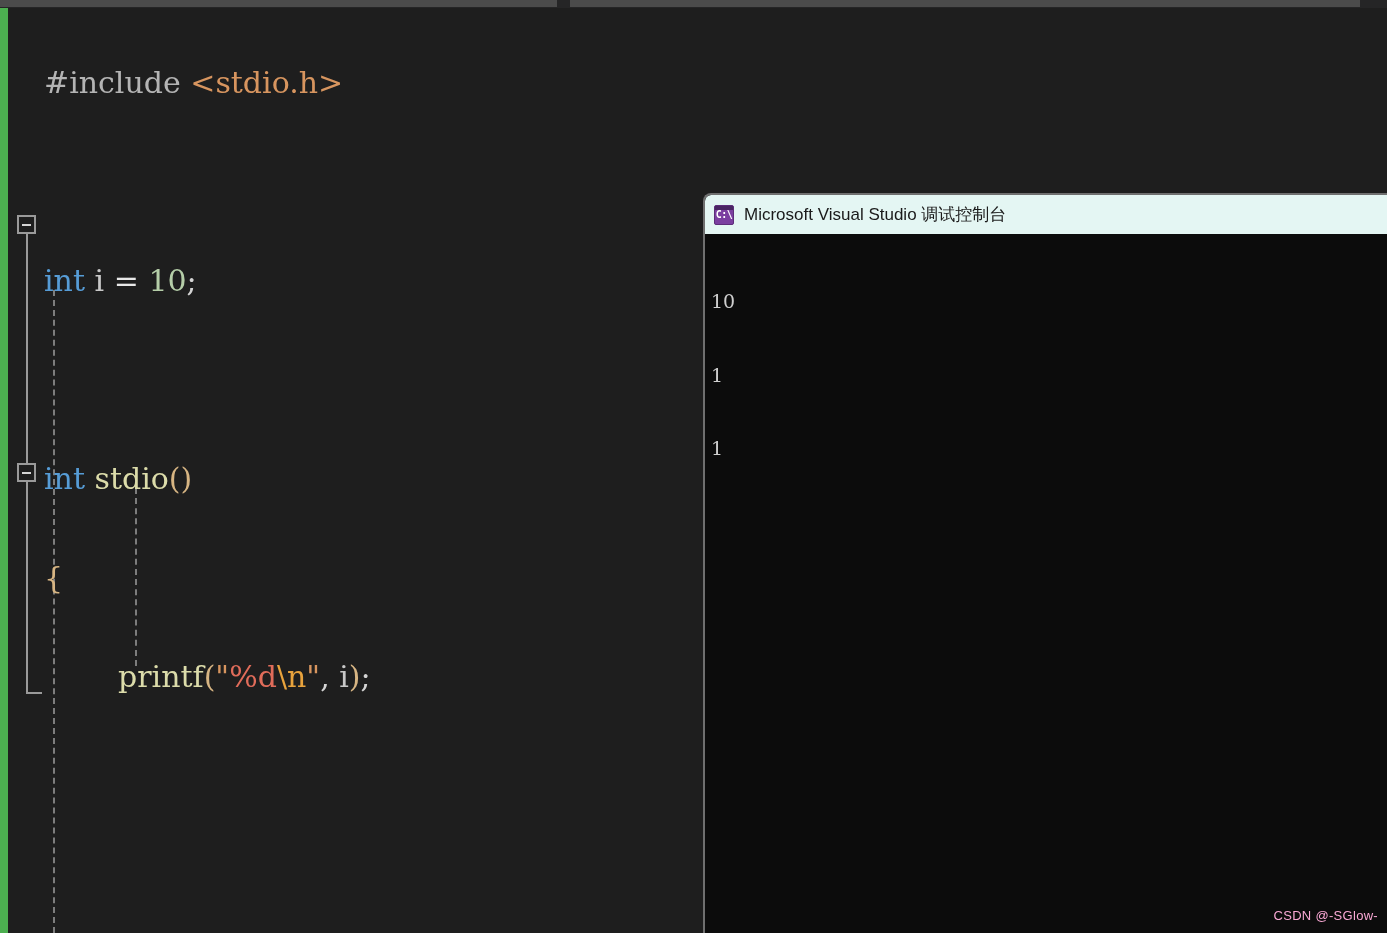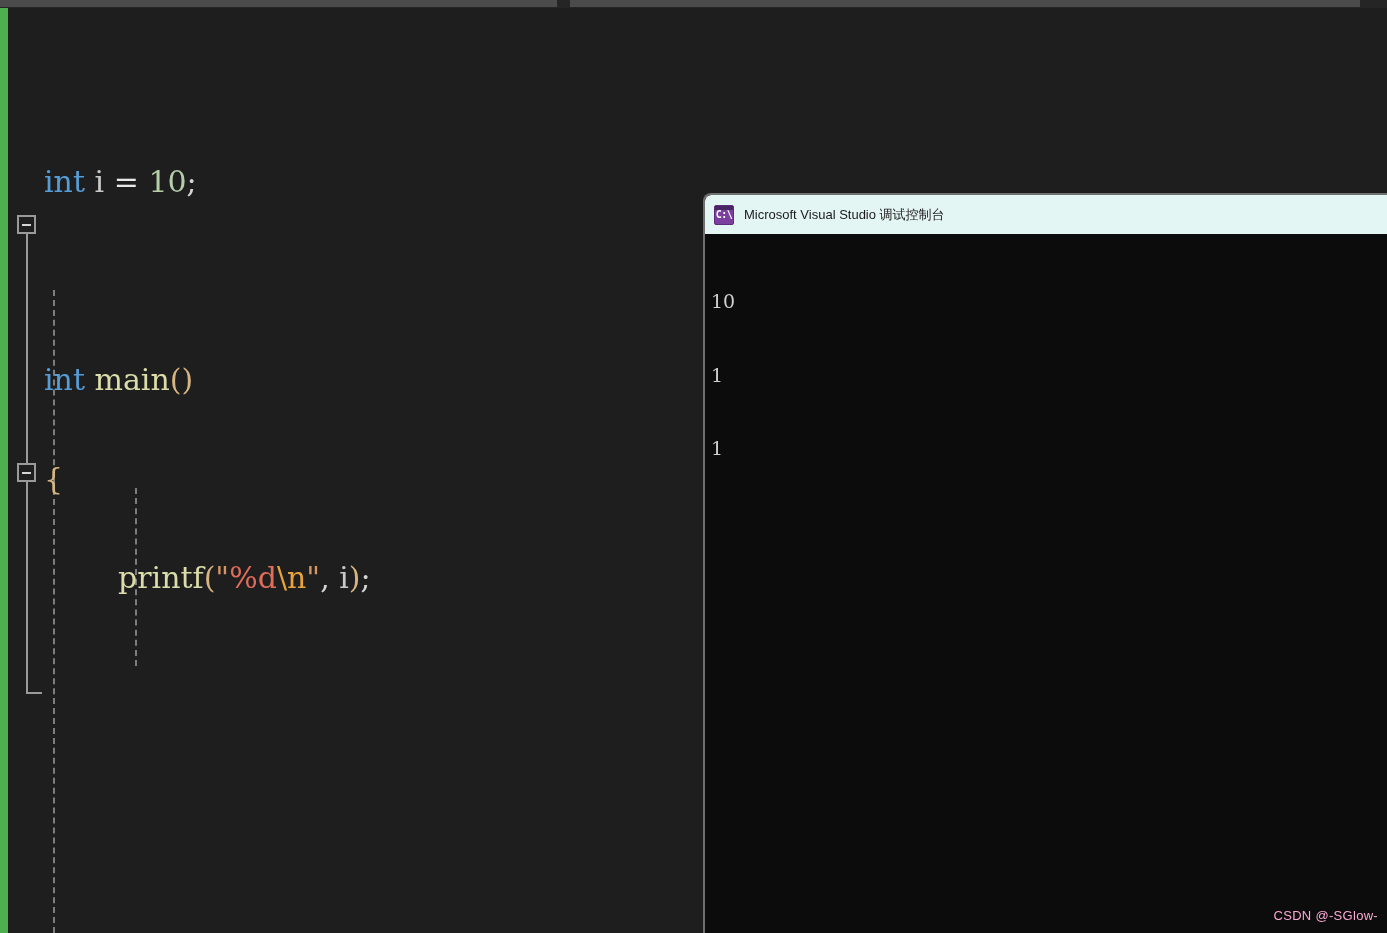--- a/index.html
+++ b/index.html
@@ -174,21 +174,21 @@
     letter-spacing: -0.5px;
   }
   #console-icon .topbar {
     position: absolute;
     top: 0; left: 0; right: 0;
     height: 4px;
     background: #4a2563;
   }
   #console-title-text {
     color: #1a1a1a;
-    font-size: 13px;
+    font-size: 17px;
     font-family: "Liberation Sans", sans-serif;
     white-space: nowrap;
   }
   #console-body {
     background: #0c0c0c;
     height: 699px;
     padding: 6px 0 0 6px;
     box-sizing: border-box;
     font-family: "DejaVu Serif", "Liberation Serif", serif;
     font-size: 19px;
@@ -229,24 +229,25 @@
     <div class="outline-tick" style="left:18px; top:684px; width:16px;"></div>
 
     <div class="collapse-box" style="left:9px; top:207px;"></div>
     <div class="collapse-box" style="left:9px; top:455px;"></div>
   </div>
 
   <div class="indent-guide" style="left:53px; top:290px; height:643px;"></div>
   <div class="indent-guide" style="left:135px; top:488px; height:178px;"></div>
 
   <div id="code">
+<span class="ln"><span style="display:inline-block;width:44px"></span><span class="pp">#include</span> <span class="hdr">&lt;stdio.h&gt;</span></span>
 <span class="ln"></span>
 <span class="ln"><span style="display:inline-block;width:44px"></span><span class="kw">int</span> <span class="id">i</span> <span class="op">=</span> <span class="num">10</span><span class="punct">;</span></span>
 <span class="ln"></span>
-<span class="ln"><span style="display:inline-block;width:44px"></span><span class="kw">int</span> <span class="fn">main</span><span class="paren">()</span></span>
+<span class="ln"><span style="display:inline-block;width:44px"></span><span class="kw">int</span> <span class="fn">stdio</span><span class="paren">()</span></span>
 <span class="ln"><span style="display:inline-block;width:44px"></span><span class="brace">{</span></span>
 <span class="ln"><span style="display:inline-block;width:118px"></span><span class="fn">printf</span><span class="paren">(</span><span class="str">"</span><span class="fmt">%d</span><span class="esc">\n</span><span class="str">"</span><span class="punct">,</span> <span class="id">i</span><span class="paren">)</span><span class="punct">;</span></span>
 <span class="ln"></span>
 <span class="ln"></span>
 
 
 
 
 
 

